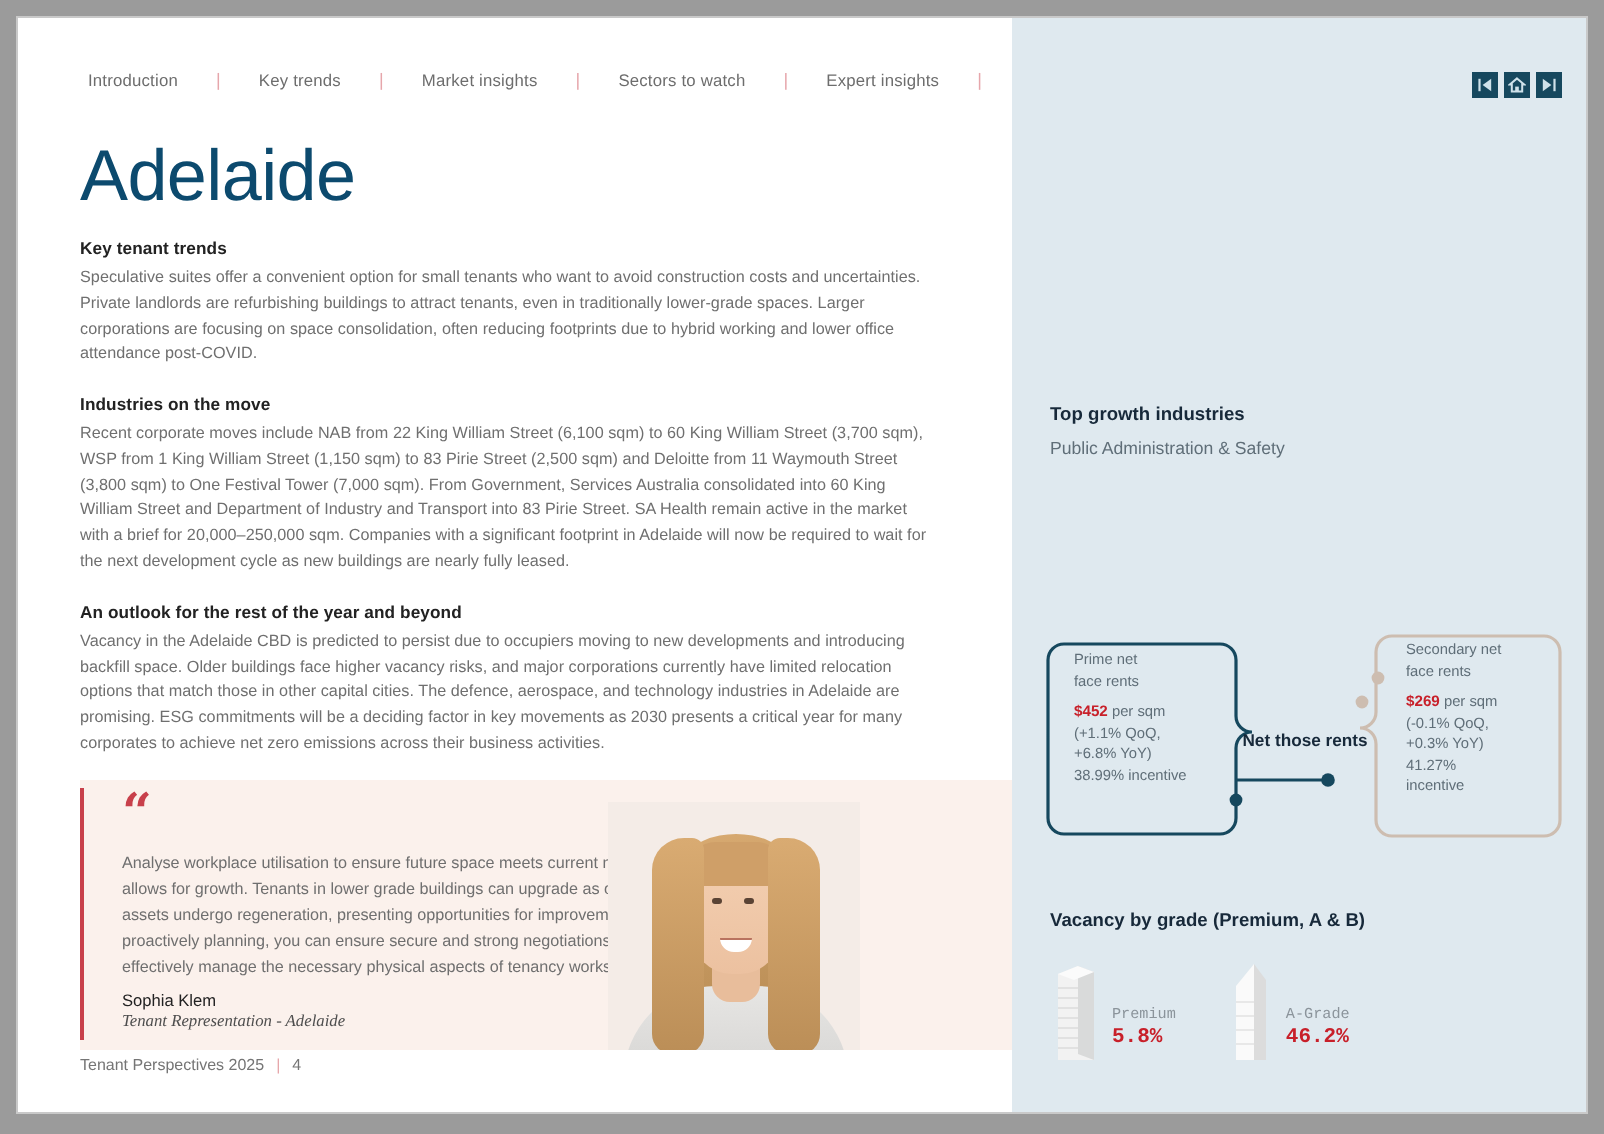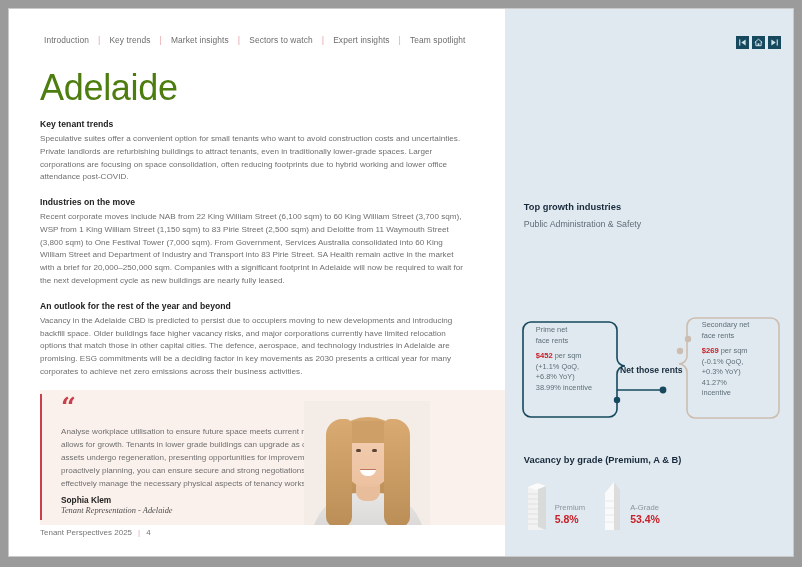--- a/index.html
+++ b/index.html
@@ -28,30 +28,30 @@
     padding: 26px 0 0 31px;
   }
 
   #topnav {
     font-size: 8.4px;
     color: #6d6d6d;
     letter-spacing: .1px;
     white-space: nowrap;
     display: flex;
     align-items: center;
-    gap: 4px;
+    gap: 14px;
   }
   #topnav .nav-item { padding: 0 4px; cursor: pointer; }
   #topnav .nav-sep { color: #e6a6ab; padding: 0 1px; font-size: 9px; }
 
   #page-title {
     margin-top: 25px;
     font-size: 36px;
     font-weight: 300;
-    color: #4d7c0f;
+    color: #0c4a6e;
     letter-spacing: -0.3px;
     line-height: 1;
   }
 
   .sec { margin-top: 13px; width: 424px; }
   .sec-h {
     font-size: 8.6px;
     font-weight: bold;
     color: #222222;
     margin-bottom: 4px;
@@ -94,21 +94,21 @@
   }
   #quote-text {
     position: absolute; left: 21px; top: 36px;
     width: 295px;
     font-size: 8.1px;
     line-height: 1.6;
     color: #6f6f6f;
   }
   #quote-name {
     position: absolute; left: 21px; top: 105px;
-    font-size: 8.3px; font-weight: bold; color: #222;
+    font-size: 8.3px; font-weight: normal; color: #222;
   }
   #quote-role {
     position: absolute; left: 21px; top: 116px;
     font-family: "Liberation Serif", serif;
     font-style: italic;
     font-size: 8.4px; color: #4e4e4e;
   }
 
   
   #photo {
@@ -240,21 +240,21 @@
   #rents-center {
     position: absolute; left: 88px; top: 53px;
     width: 93px; text-align: center;
     font-size: 8.6px; font-weight: bold; color: #17293a;
   }
 
   
   #vac-h { position: absolute; left: 19px; top: 446px; }
   #vac-row {
     position: absolute; left: 19px; top: 468px;
-    width: 255px; display: flex; gap: 14px;
+    width: 255px; display: flex; gap: 24px; font-family: Liberation Mono, monospace;
   }
   .vac-item { display: flex; align-items: flex-end; gap: 5px; }
   .vac-txt { padding-bottom: 8px; }
   .vac-name { font-size: 7.6px; color: #8b949b; margin-bottom: 1px; }
   .vac-pct { font-size: 10.5px; font-weight: bold; color: #c8202a; }
   .bld { position: relative; }
 </style>
 </head>
 <body>
 
@@ -423,20 +423,20 @@
           <polygon points="15,5 21,13 21,53 15,53" fill="#dcdcdc"></polygon>
           <g stroke="#e4e4e4" stroke-width="0.8">
             <line x1="6" y1="24" x2="15" y2="24"></line>
               <line x1="6" y1="31" x2="15" y2="31"></line>
             <line x1="6" y1="38" x2="15" y2="38"></line>
               <line x1="6" y1="45" x2="15" y2="45"></line>
           </g>
         </svg>
         <div class="vac-txt">
           <div class="vac-name">A-Grade</div>
-          <div class="vac-pct">53.4%</div>
+          <div class="vac-pct">46.2%</div>
         </div>
       </div>
 
 
     </div>
   </div>
 </div>
 
 </body></html>

